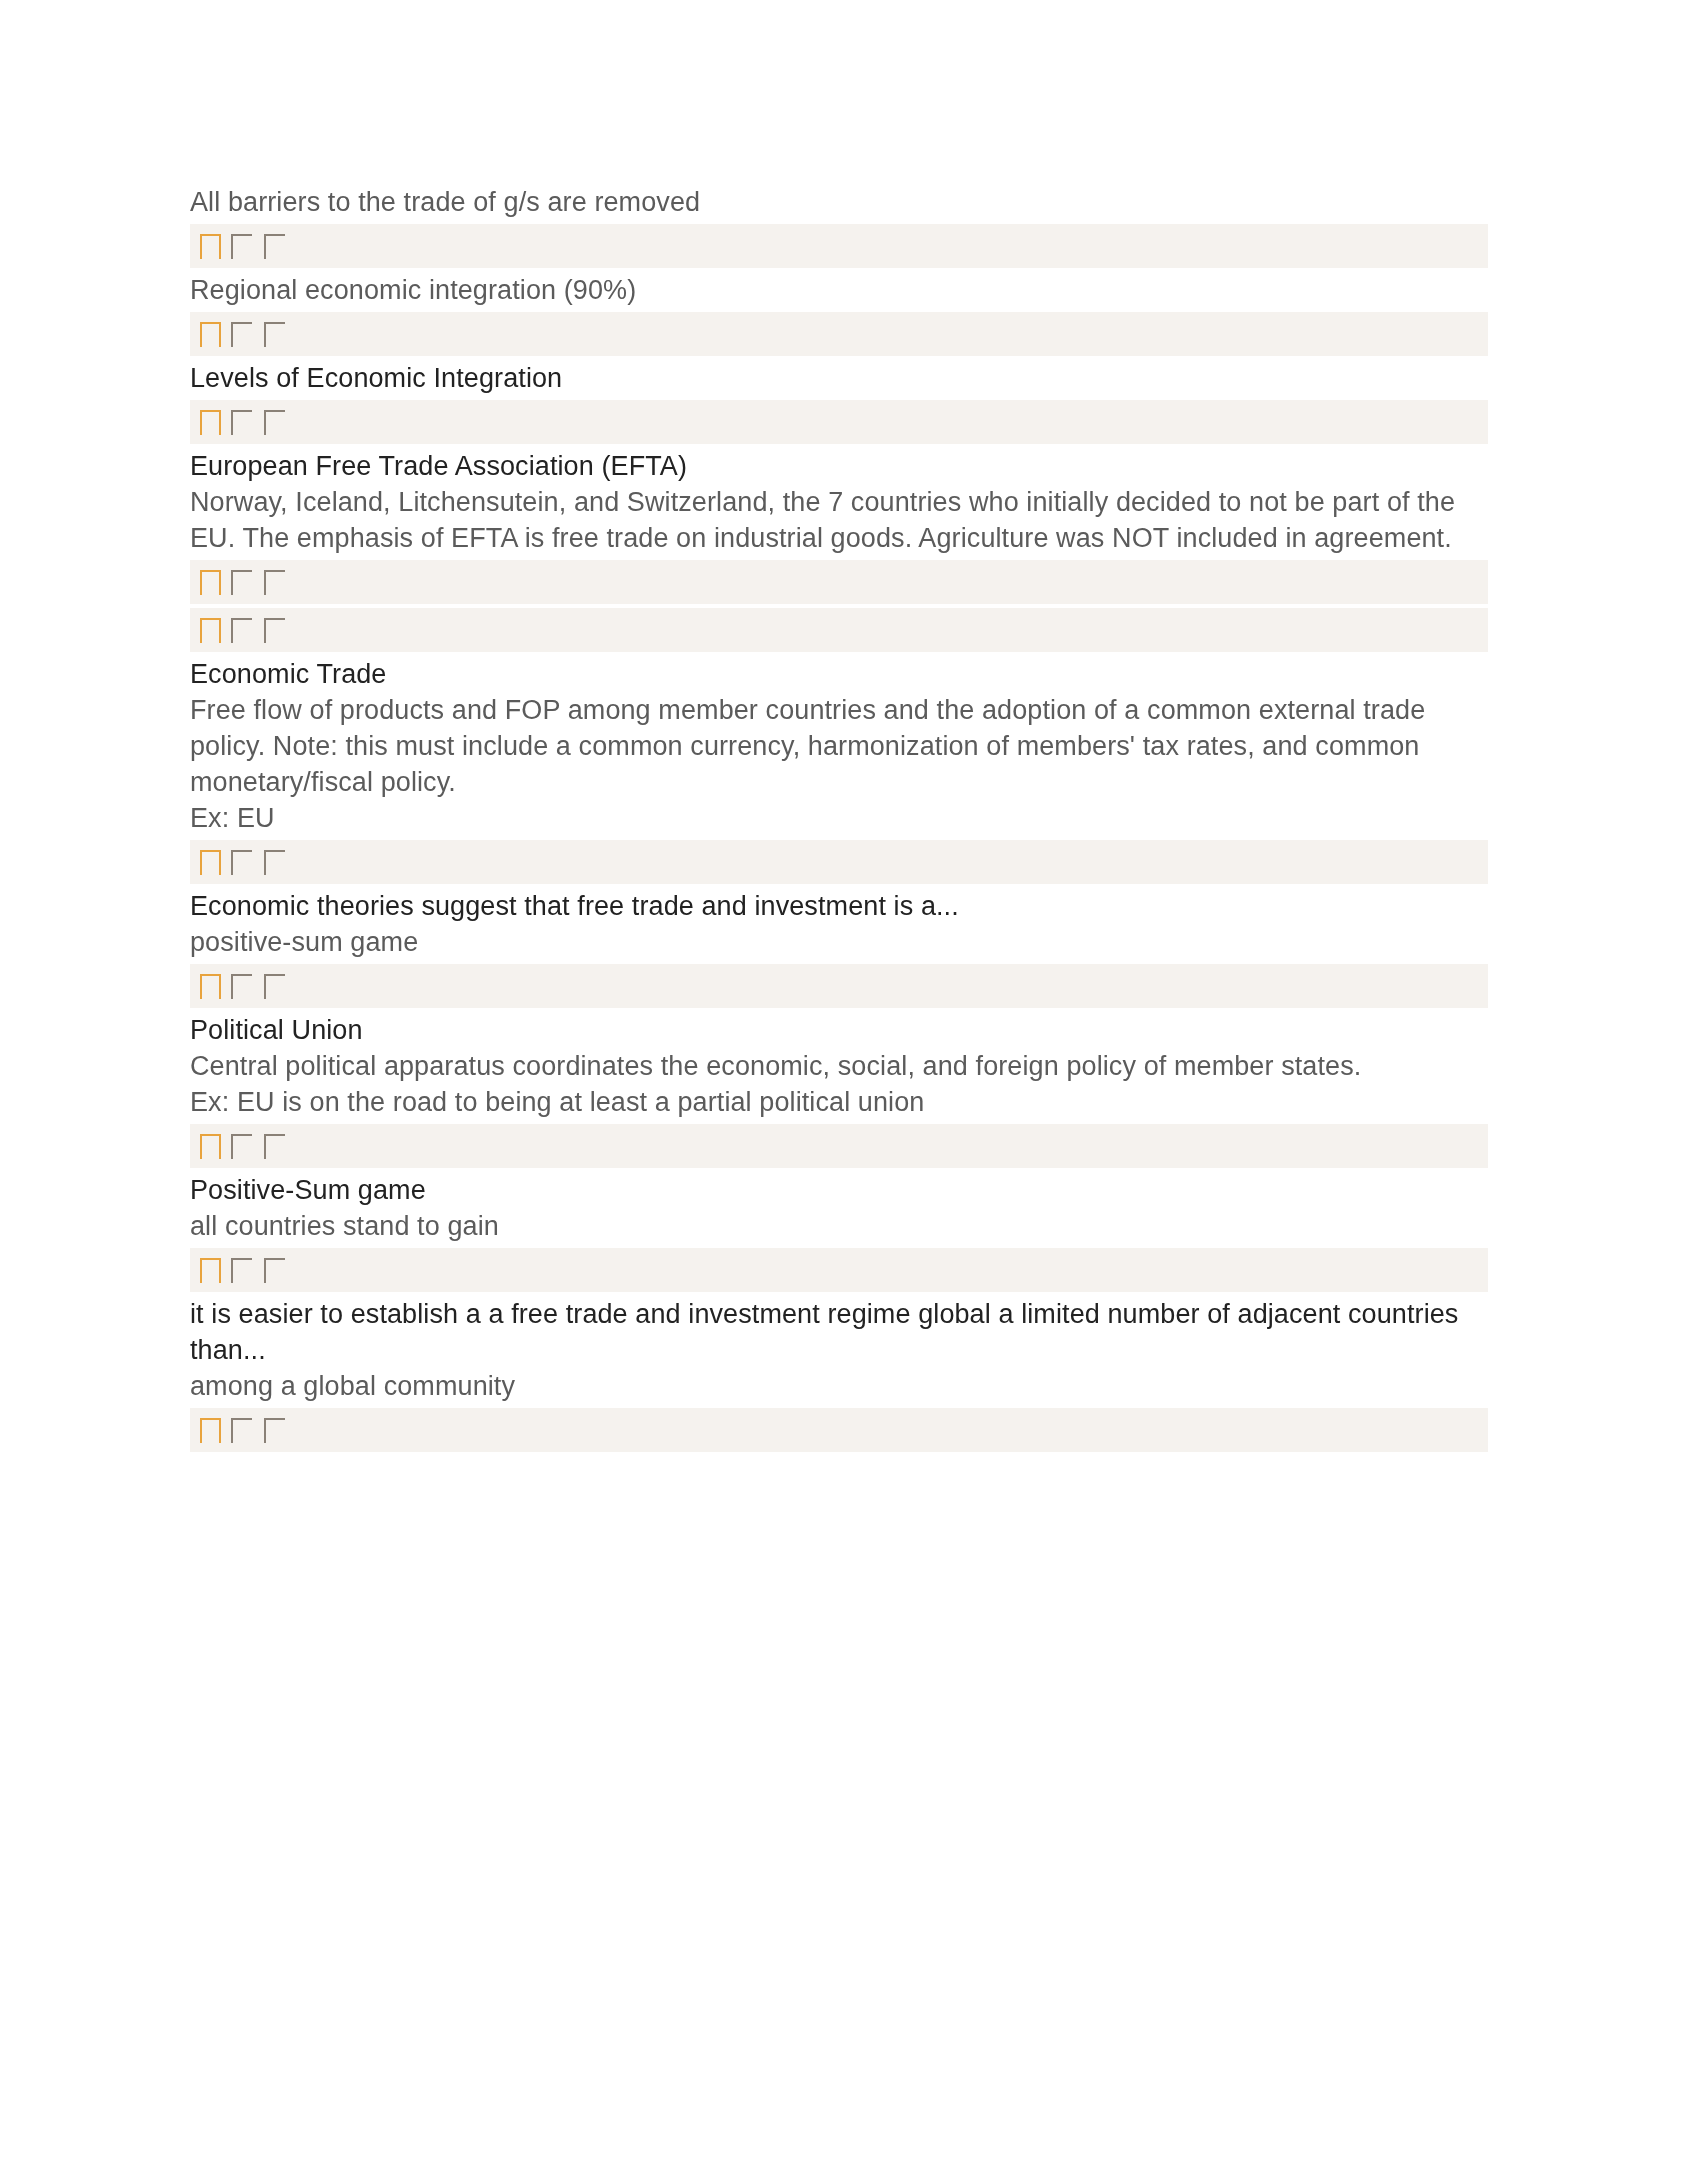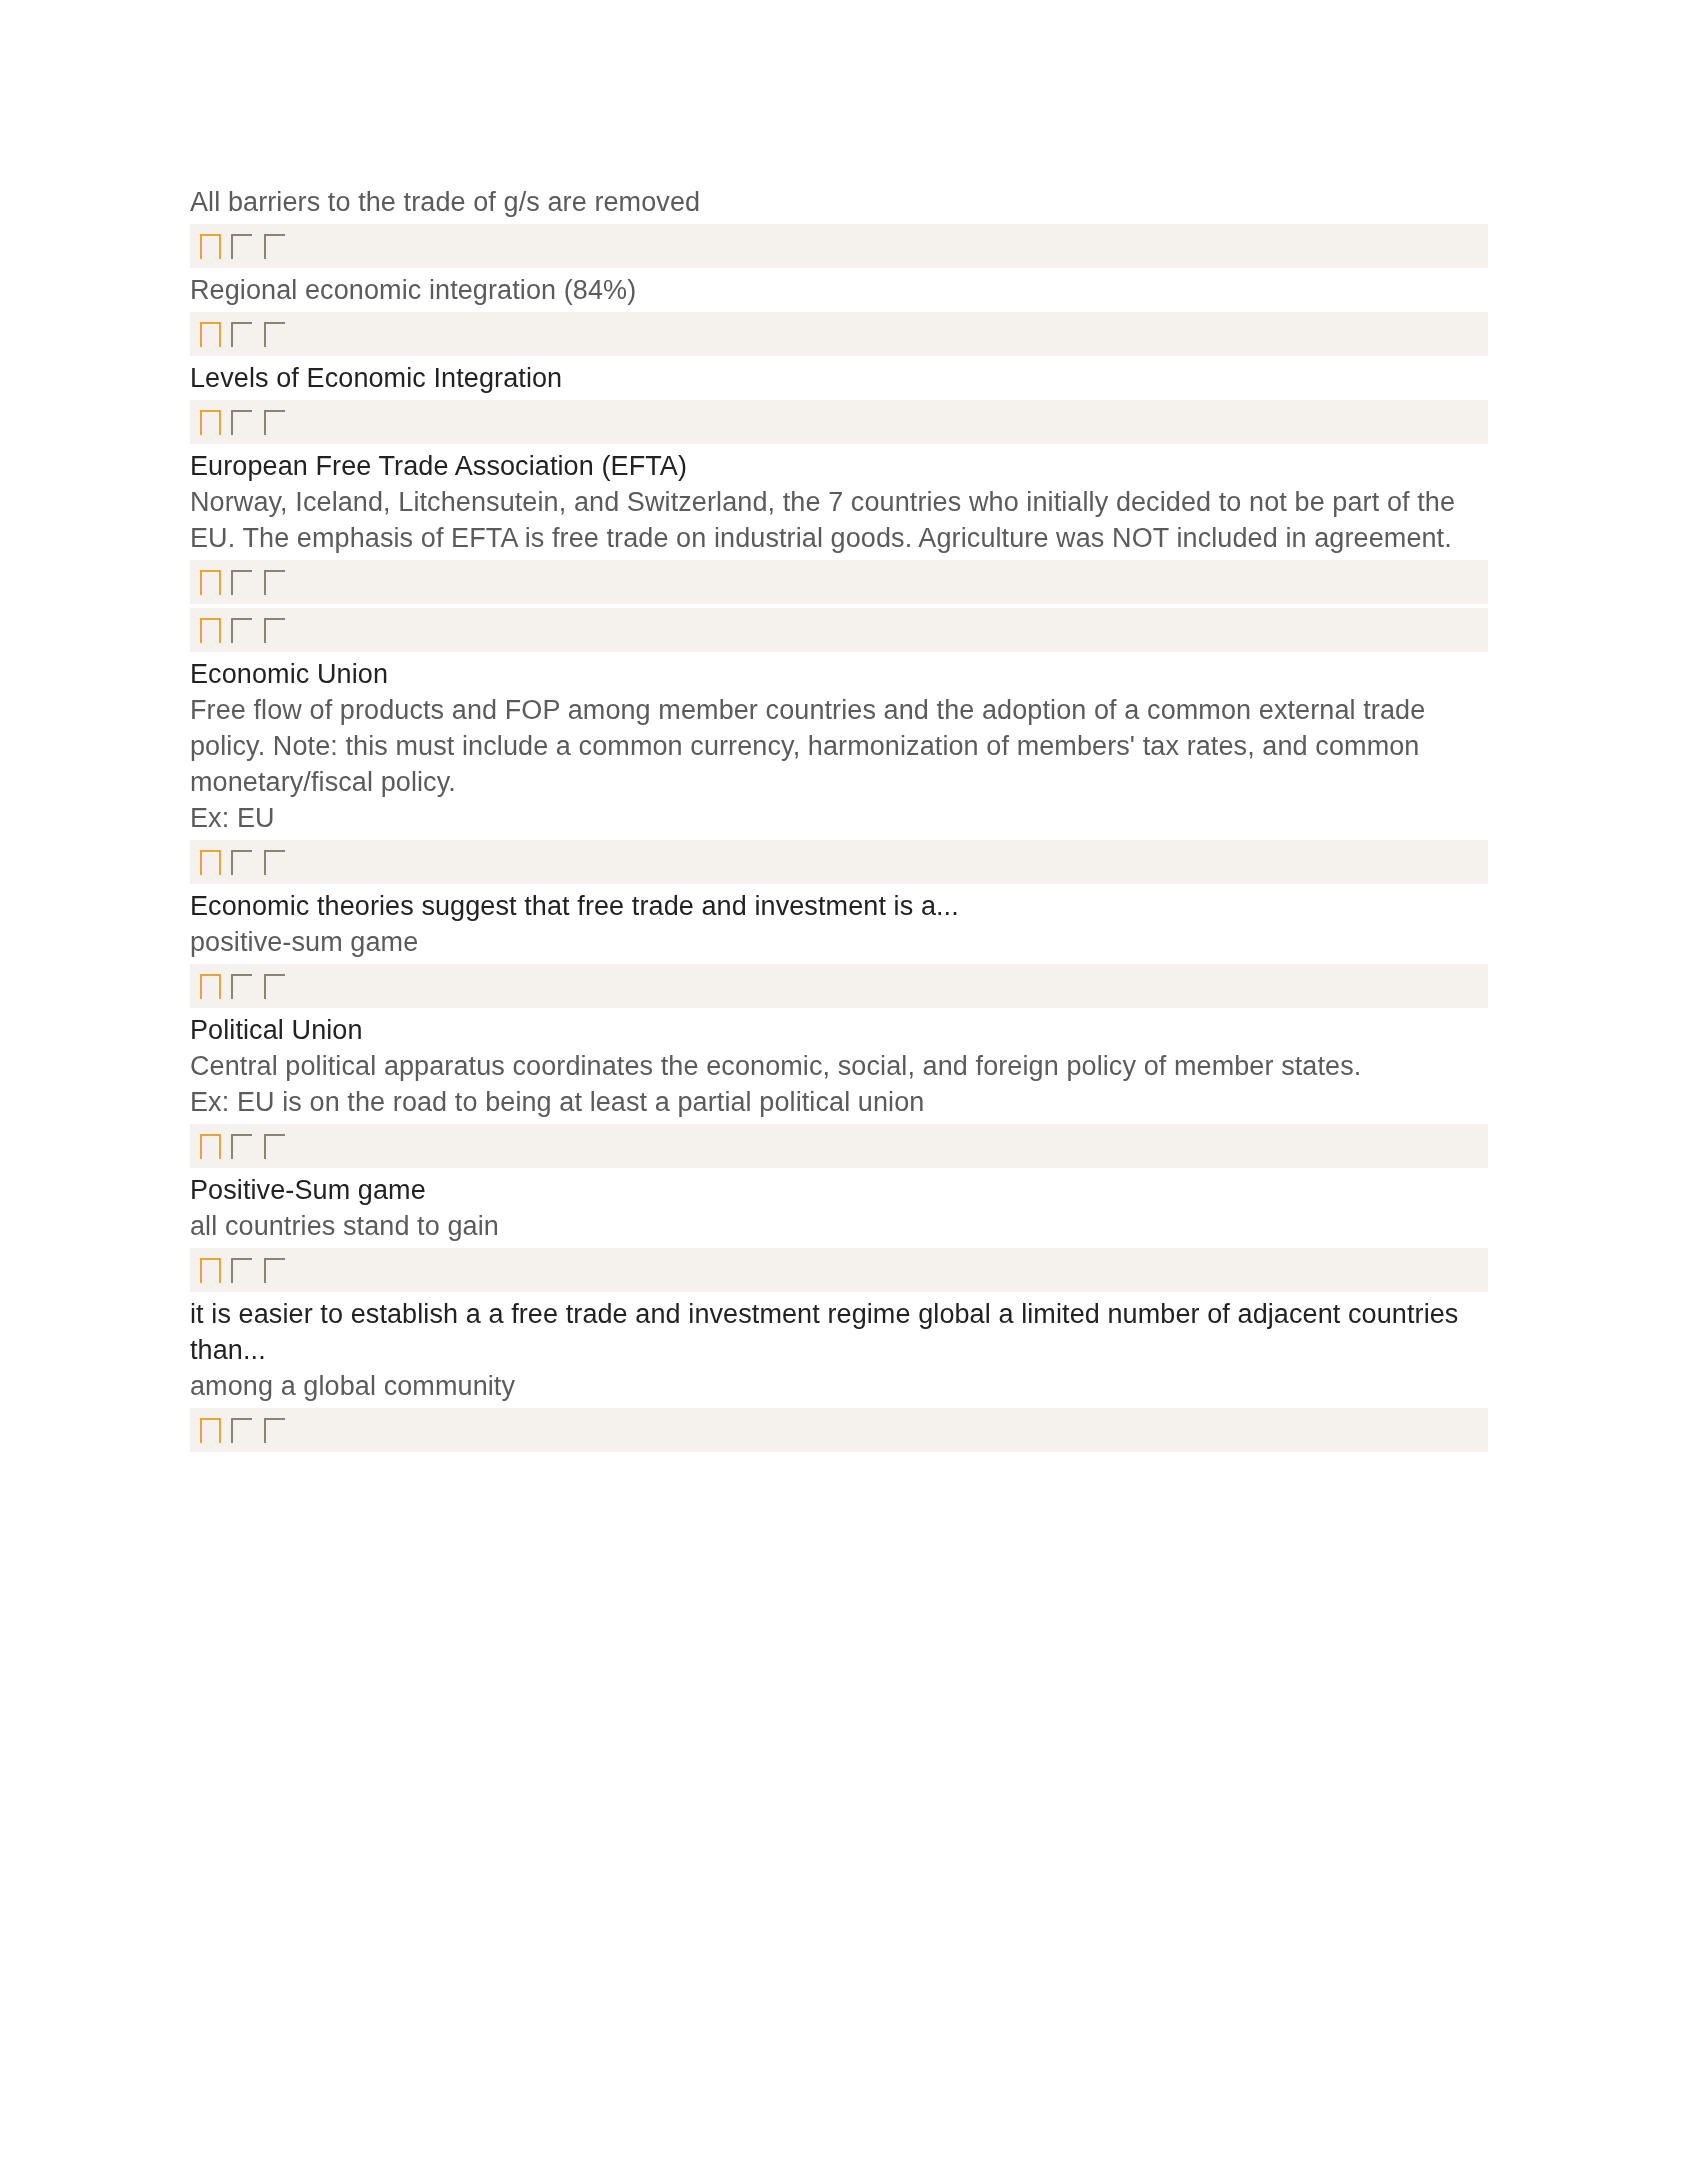--- a/index.html
+++ b/index.html
@@ -111,21 +111,21 @@
           <div class="definition">All barriers to the trade of g/s are removed</div>
         </div>
         <div class="card-actions">
           <span class="act-icon star-icon"></span>
           <span class="act-icon grey-bracket second"></span>
           <span class="act-icon grey-bracket"></span>
         </div>
       </div>
       <div class="card">
         <div class="card-text">
-          <div class="definition">Regional economic integration (84%)</div>
+          <div class="definition">Regional economic integration (90%)</div>
         </div>
         <div class="card-actions">
           <span class="act-icon star-icon"></span>
           <span class="act-icon grey-bracket second"></span>
           <span class="act-icon grey-bracket"></span>
         </div>
       </div>
       <div class="card">
         <div class="card-text">
           <div class="term">Levels of Economic Integration</div>
@@ -149,21 +149,21 @@
       </div>
       <div class="card">
         <div class="card-actions">
           <span class="act-icon star-icon"></span>
           <span class="act-icon grey-bracket second"></span>
           <span class="act-icon grey-bracket"></span>
         </div>
       </div>
       <div class="card">
         <div class="card-text">
-          <div class="term">Economic Union</div>
+          <div class="term">Economic Trade</div>
           <div class="definition">Free flow of products and FOP among member countries and the adoption of a common external trade policy. Note: this must include a common currency, harmonization of members' tax rates, and common monetary/fiscal policy.
 Ex: EU</div>
         </div>
         <div class="card-actions">
           <span class="act-icon star-icon"></span>
           <span class="act-icon grey-bracket second"></span>
           <span class="act-icon grey-bracket"></span>
         </div>
       </div>
       <div class="card">

